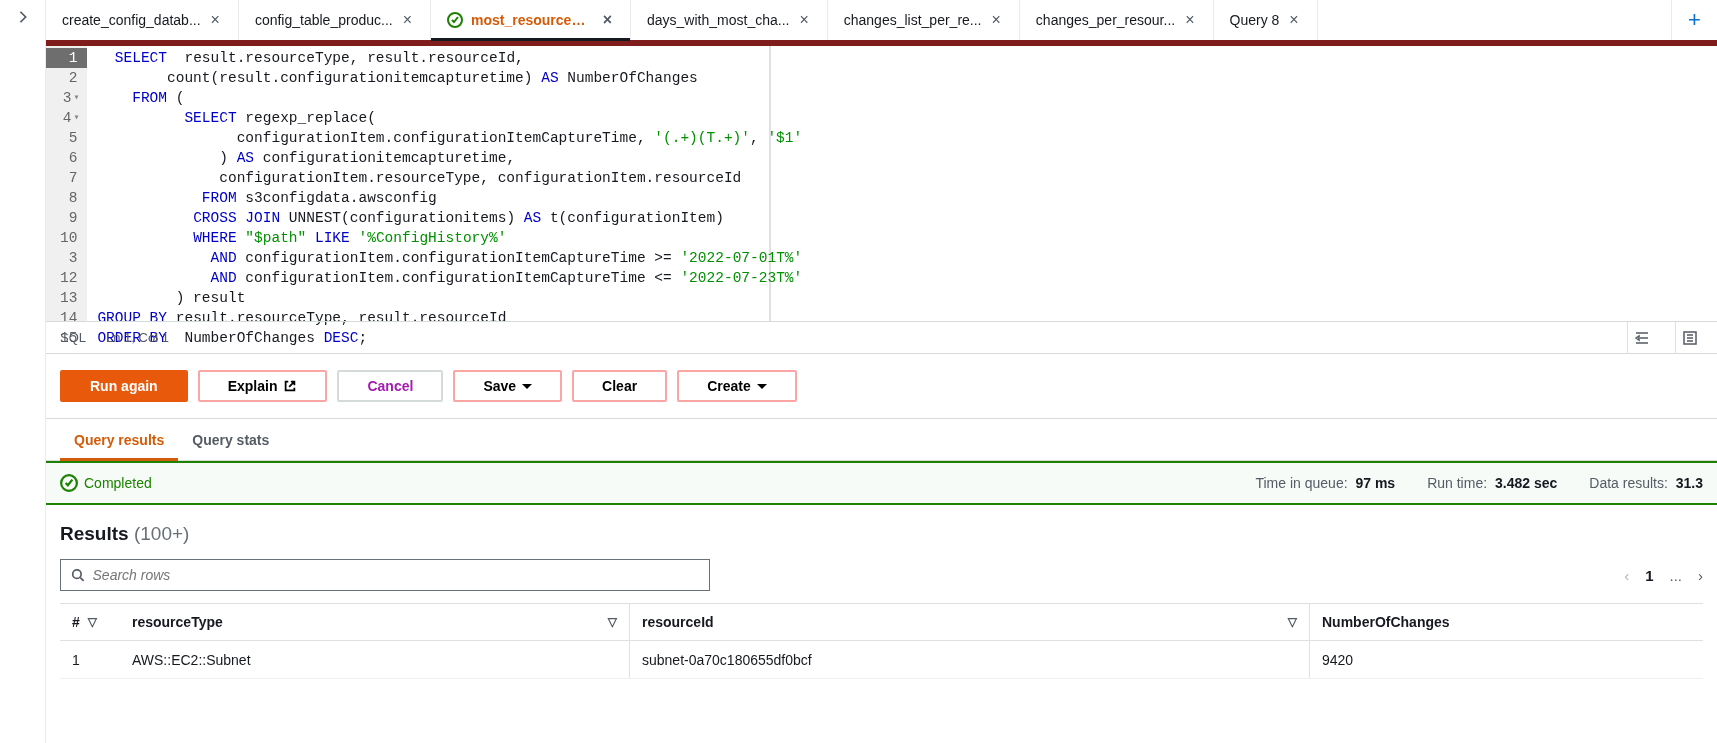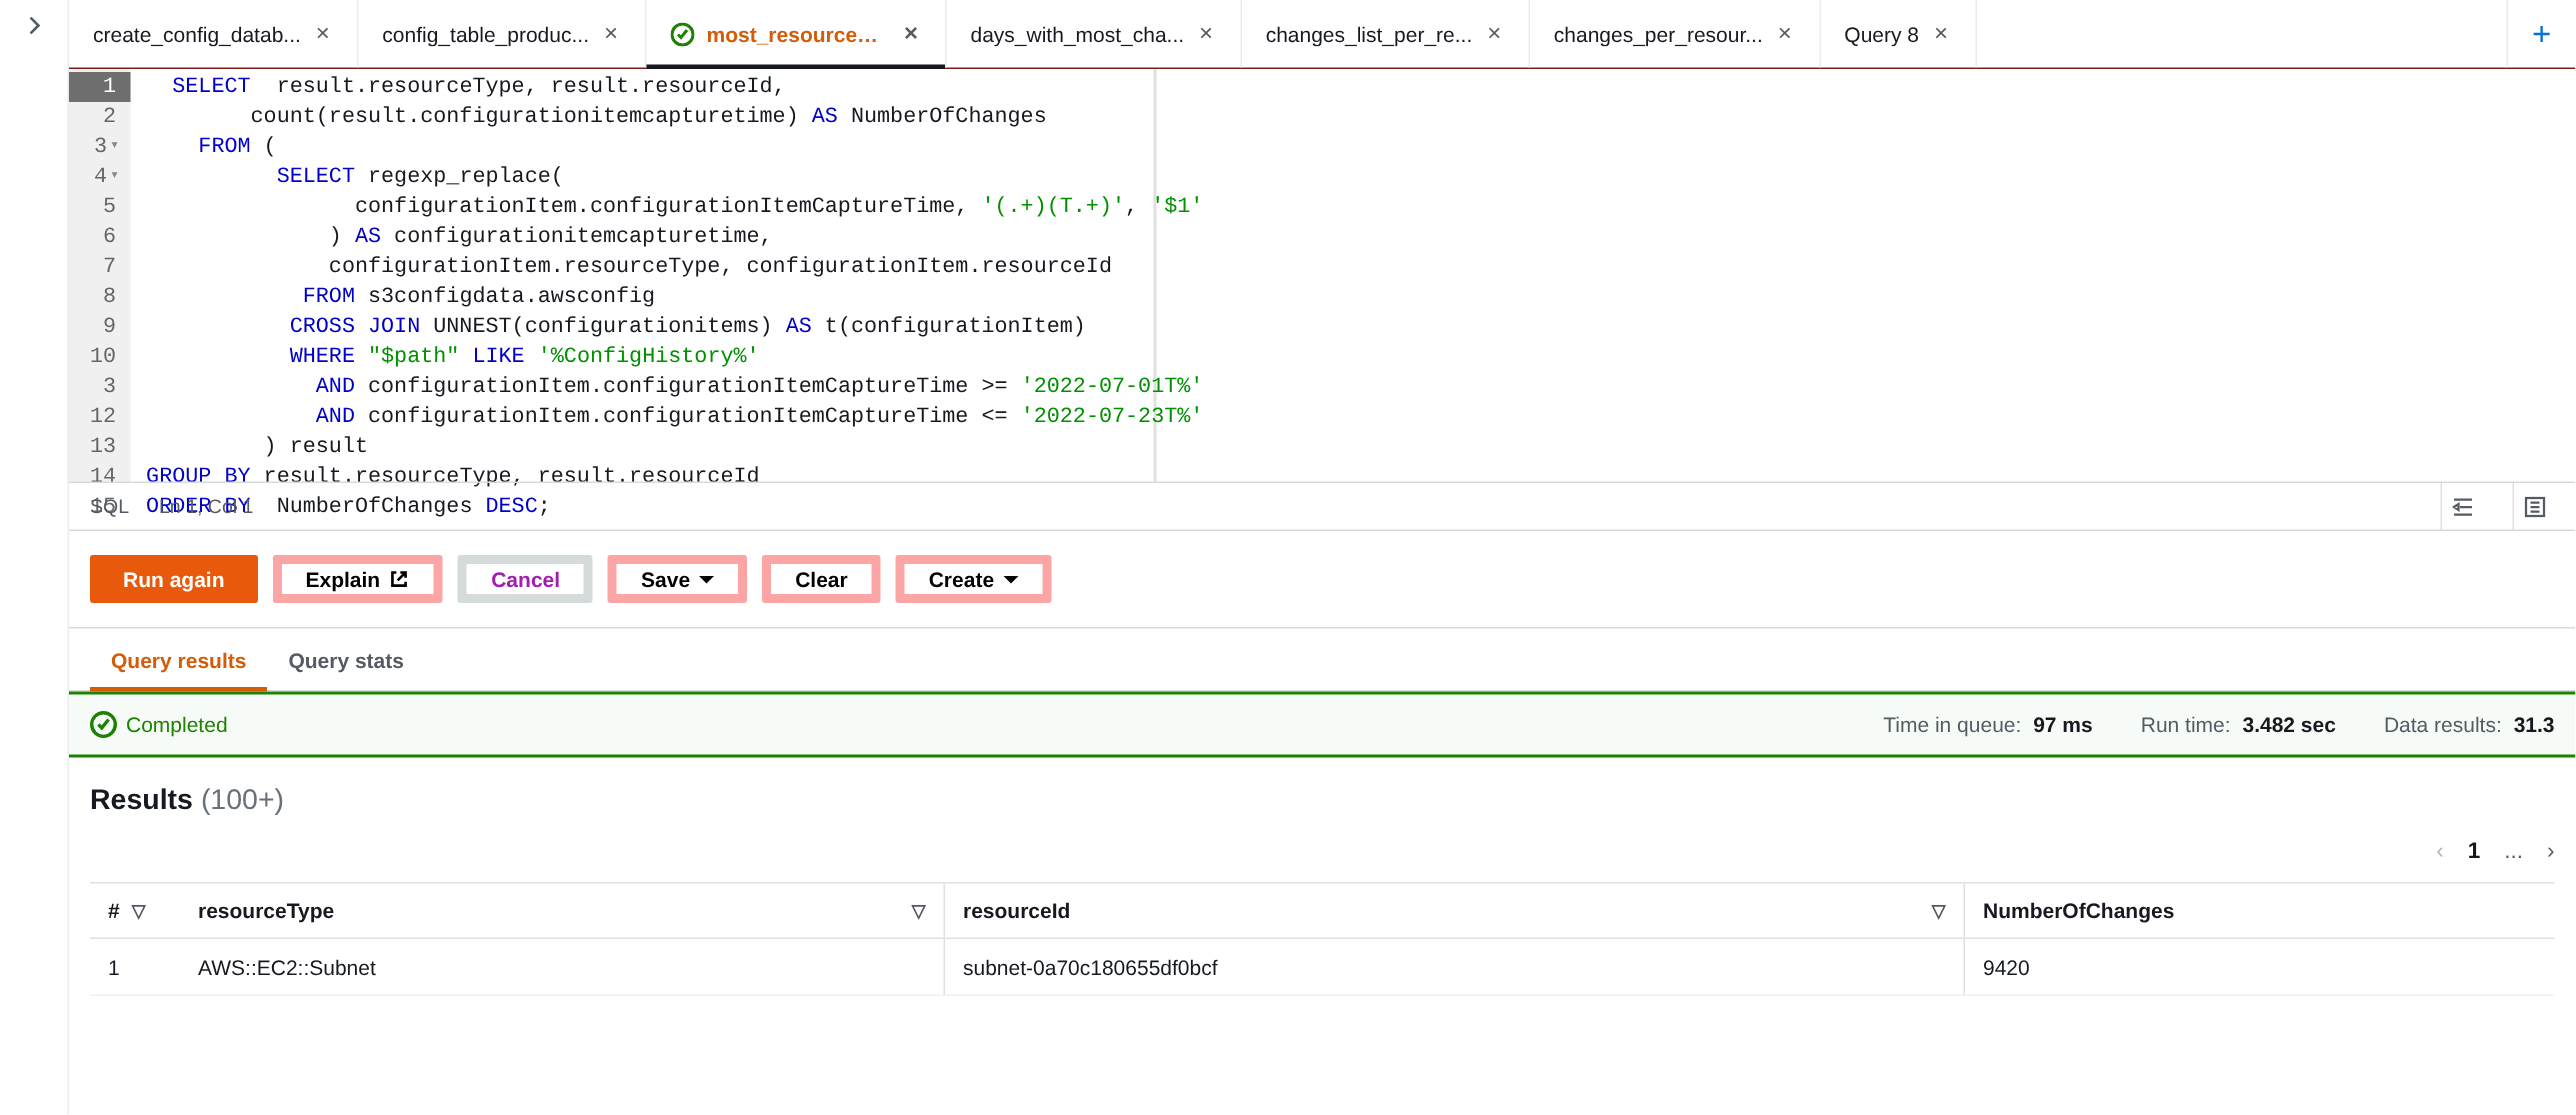--- a/index.html
+++ b/index.html
@@ -1,21 +1,21 @@
 <!DOCTYPE html>
 <html><head>
 <meta charset="utf-8">
 <style>
 * { margin: 0; padding: 0; box-sizing: border-box; }
 body { font-family: "Amazon Ember", "Helvetica Neue", Arial, sans-serif; font-size: 14px; color: #16191f; background: #fff; overflow: hidden; }
 .app { display: flex; height: 743px; width: 1717px; }
 .sidebar-toggle { width: 46px; border-right: 1px solid #e9ebee; display: flex; align-items: flex-start; justify-content: center; padding-top: 10px; cursor: pointer; }
 .sidebar-toggle svg { width: 14px; height: 14px; }
 .main { flex: 1; display: flex; flex-direction: column; }
-.tabs-bar { display: flex; align-items: center; height: 46px; border-bottom: 1px solid #7f1d1d; }
+.tabs-bar { display: flex; align-items: center; height: 46px; border-bottom: 6px solid #7f1d1d; }
 .tabs { display: flex; height: 100%; }
 .tab { display: flex; align-items: center; gap: 8px; padding: 0 16px; border-right: 1px solid #e9ebee; cursor: pointer; font-size: 14px; position: relative; max-width: 200px; }
 .tab-label { white-space: nowrap; overflow: hidden; text-overflow: ellipsis; }
 .tab.active { color: #d45b07; font-weight: 700; }
 .tab.active::after { content: ""; position: absolute; left: 0; right: 0; bottom: -1px; height: 3px; background: #16191f; }
 .tab-close { color: #545b64; font-size: 16px; line-height: 1; padding: 0 2px; }
 .tab-icon { display: inline-flex; }
 .tabs-spacer { flex: 1; }
 .tab-add { width: 46px; display: flex; align-items: center; justify-content: center; cursor: pointer; color: #0972d3; font-size: 22px; border-left: 1px solid #e9ebee; height: 100%; }
 .editor-wrap { display: flex; background: #fff; }
@@ -25,21 +25,21 @@
 .gutter .gline.sel { background: #6e6e6e; color: #fff; margin-left: -14px; margin-right: -8px; padding-right: 8px; }
 .fold { font-size: 10px; color: #888; }
 .code { padding: 2px 0 2px 10px; line-height: 20px; white-space: pre; border-right: 1px solid #e0e0e0; width: 683px; }
 .code .line { height: 20px; }
 .kw { color: #0000c8; }
 .str { color: #009000; }
 .status-bar { display: flex; align-items: center; height: 33px; border-top: 1px solid #d5dbdb; border-bottom: 1px solid #d5dbdb; padding: 0 14px; font-size: 13px; color: #545b64; gap: 20px; }
 .status-spacer { flex: 1; }
 .status-icon { width: 28px; height: 100%; border-left: 1px solid #e0e0e0; display: flex; align-items: center; justify-content: center; cursor: pointer; }
 .action-bar { display: flex; align-items: center; gap: 10px; padding: 16px 14px; border-bottom: 1px solid #d5dbdb; }
-.btn { display: inline-flex; align-items: center; gap: 6px; height: 32px; padding: 0 16px; border: 6px solid #fca5a5; border-radius: 2px; background: #fff; font-size: 14px; font-weight: 700; cursor: pointer; }
+.btn { display: inline-flex; align-items: center; gap: 6px; height: 32px; padding: 0 28px; border: 2px solid #fca5a5; border-radius: 2px; background: #fff; font-size: 14px; font-weight: 700; cursor: pointer; }
 .btn.primary { background: #e8590c; border-color: #e8590c; color: #fff; }
 .btn.disabled { color: #a21caf; border-color: #d5dbdb; cursor: default; }
 .caret-down { width: 0; height: 0; border-left: 5px solid transparent; border-right: 5px solid transparent; border-top: 5px solid currentColor; display: inline-block; }
 .ext-icon { width: 14px; height: 14px; }
 .result-tabs { display: flex; height: 42px; border-bottom: 1px solid #d5dbdb; padding-left: 14px; }
 .result-tab { display: flex; align-items: center; padding: 0 14px; font-weight: 700; cursor: pointer; color: #545b64; }
 .result-tab.active { color: #d45b07; position: relative; }
 .result-tab.active::after { content: ""; position: absolute; left: 0; right: 0; bottom: -1px; height: 3px; background: #d45b07; }
 .status-banner { border-top: 2px solid #1d8102; border-bottom: 2px solid #1d8102; background: #f7fbf7; display: flex; align-items: center; height: 44px; padding: 0 14px; gap: 10px; }
 .status-banner .success { color: #1d8102; display: flex; align-items: center; gap: 6px; font-size: 14px; }
@@ -245,20 +245,27 @@
     </div>
 
     <div class="results-section">
       <div class="results-header">
         <div class="results-title">
           <span>Results</span> <span class="results-count">(100+)</span>
         </div>
       </div>
 
       <div class="search-pag">
+        <div class="search-box">
+          <svg width="14" height="14" viewBox="0 0 16 16" fill="none" stroke="#545b64" stroke-width="2">
+              <circle cx="7" cy="7" r="5"></circle>
+              <path d="M11 11l4 4"></path>
+            </svg>
+          <input type="text" placeholder="Search rows" style="">
+        </div>
         <div class="pagination">
           <span class="pg" style="color:#aab7b8">‹</span>
           <span class="pg current">1</span>
           <span class="pg">...</span>
           <span class="pg">›</span>
         </div>
       </div>
 
       <div class="table">
         <div class="thead">

